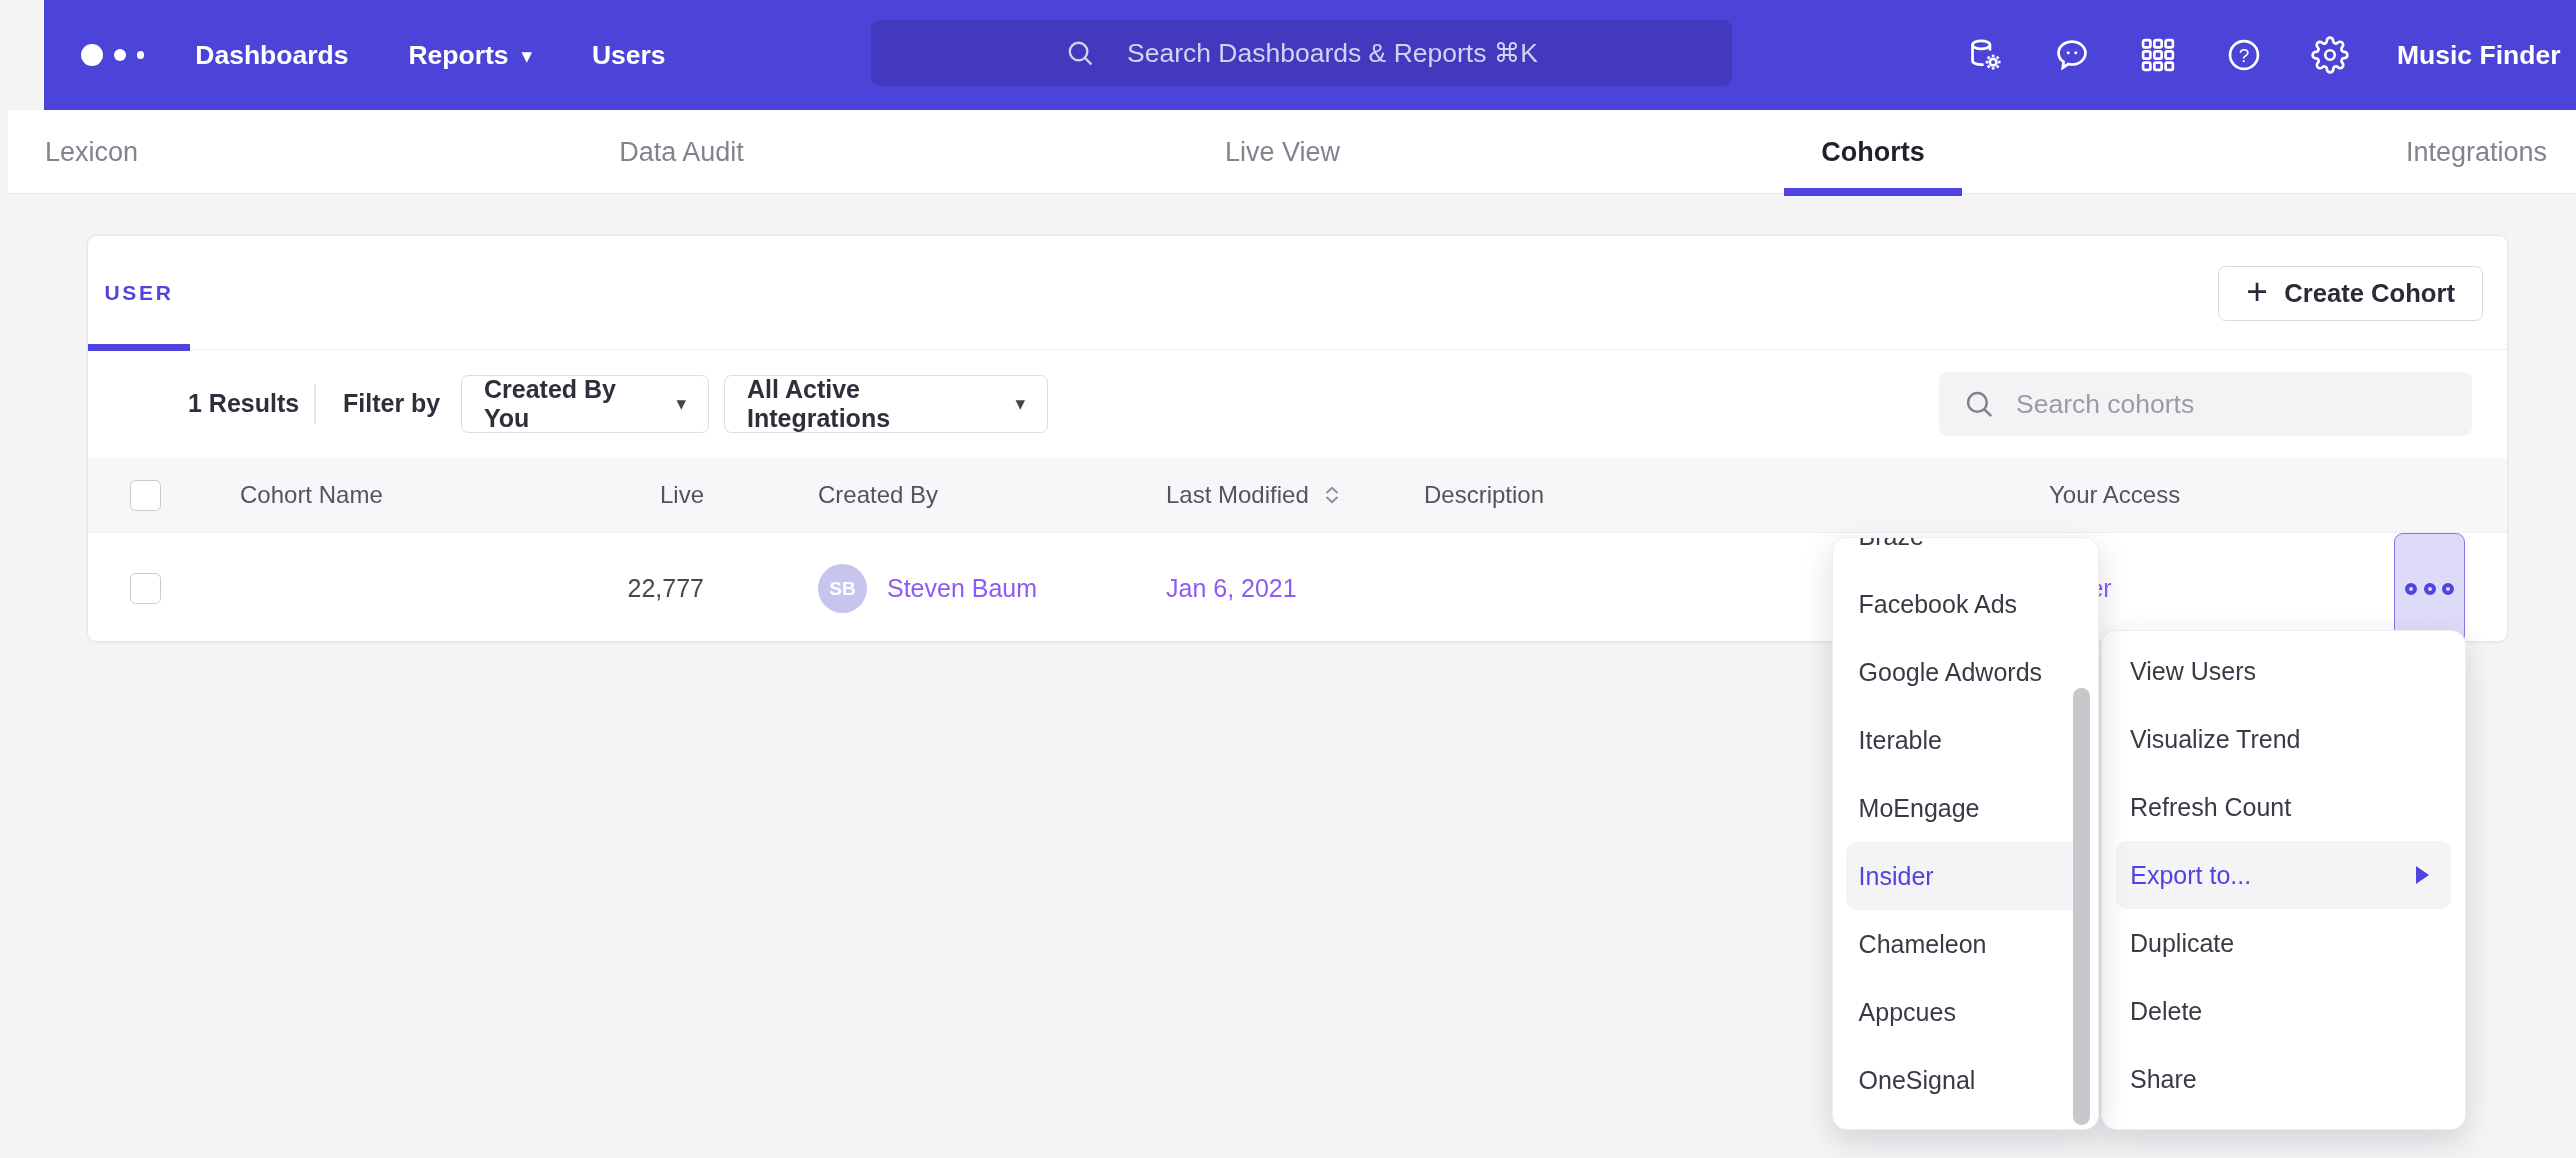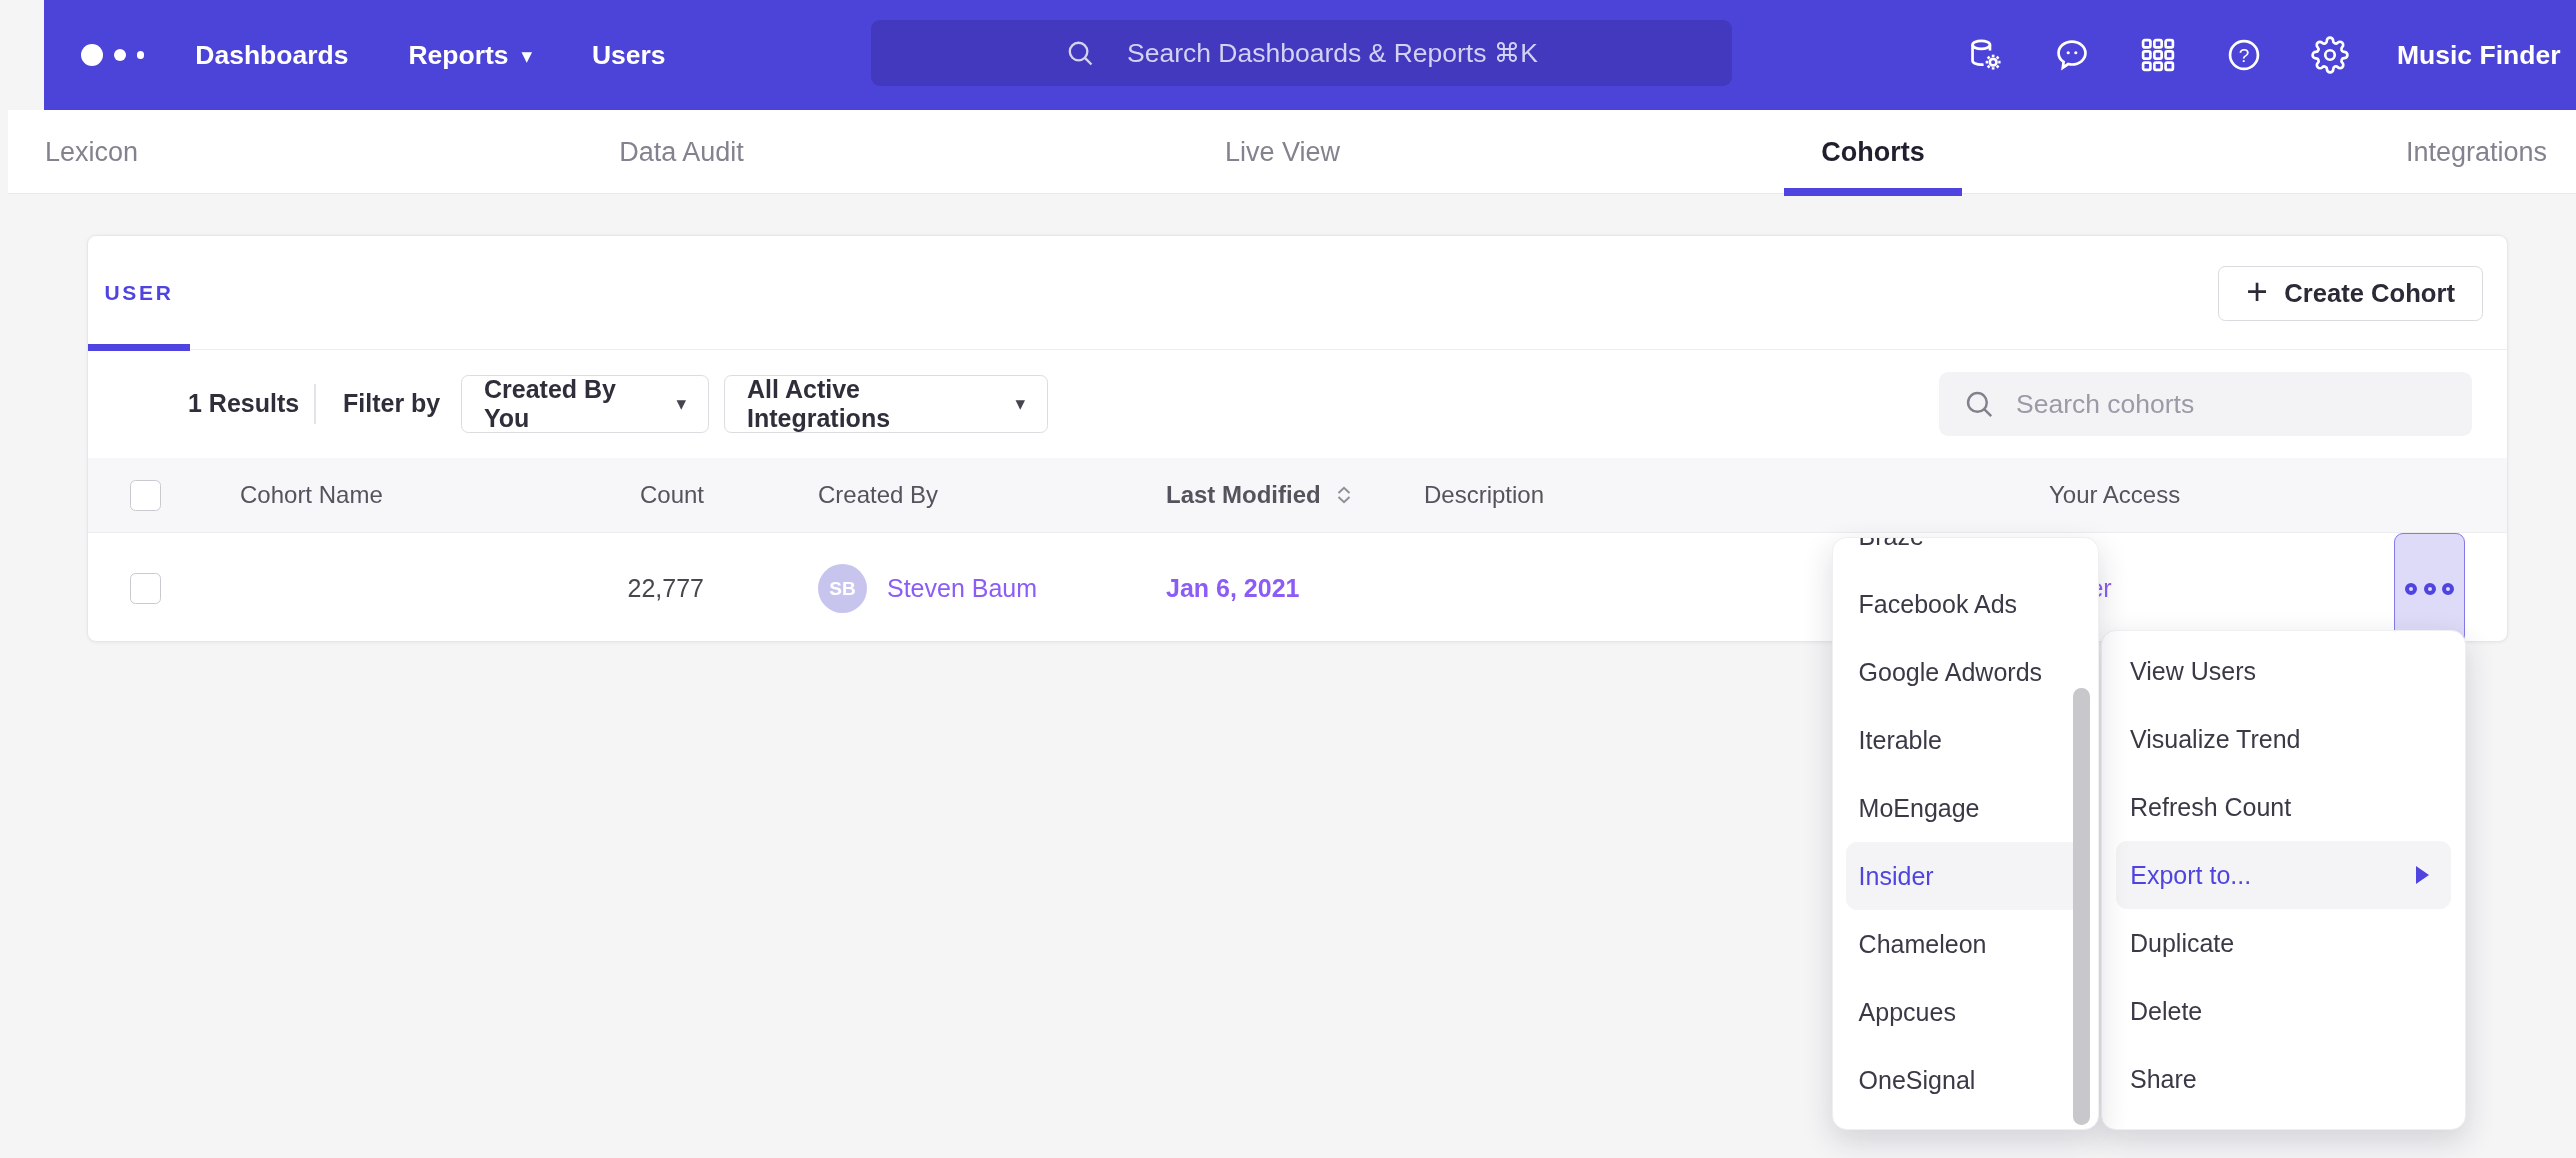--- a/index.html
+++ b/index.html
@@ -51,21 +51,21 @@
   .cohort-search { position:absolute; left:1851px; top:23px; width:533px; height:64px; background:#F3F3F5; border-radius:9px;
     display:flex; align-items:center; padding:0 24px; box-sizing:border-box; gap:18px; }
   .cohort-search input { border:none; outline:none; background:transparent; font-family:inherit; font-size:26.5px; color:#3C3B45; width:100%; }
   .cohort-search input::placeholder { color:#9B9AA6; }
   
   .thead { position:absolute; left:0; top:222px; right:0; height:74px; background:#F7F7F9; font-size:24px; color:#55545E; }
   .thead > div, .trow > div { position:absolute; top:0; height:100%; display:flex; align-items:center; }
   .trow { position:absolute; left:0; top:296px; right:0; height:111px; border-top:0.9px solid #EDEDF0; font-size:25px; }
   .cb { width:31px; height:31px; border:1.8px solid #C9C9CF; border-radius:5.5px; background:#fff; box-sizing:border-box; cursor:pointer; }
   .col-check { left:42px; } .col-name { left:152px; } .col-count { left:420px; width:196px; justify-content:flex-end; }
-  .col-created { left:730px;text-align:right; } .col-modified { left:1078px; gap:11px;font-weight:bold; } .col-desc { left:1336px; } .col-access { left:1950px; }
+  .col-created { left:730px;text-align:right; } .col-modified { left:1078px; gap:11px; } .col-desc { left:1336px; } .col-access { left:1950px; }
   .thead .col-access { left:1961px; }
   .link { color:#4F44E0; cursor:pointer; }
   .count-val { color:#48474F; }
   .avatar { width:49px; height:49px; border-radius:50%; background:#C7C5EE; color:#fff; font-size:19px; font-weight:700;
     display:flex; align-items:center; justify-content:center; margin-right:20px; }
   .muted { color:#8b5cf6; }
   .ellipsis-btn { position:absolute; left:2306px; top:26.5px; width:71px; height:58px; background:#DDDBF7;
     border:1.8px solid #837AE8; border-radius:9px; display:flex; align-items:center; justify-content:center; gap:6.4px;
     box-sizing:border-box; cursor:pointer; }
   .ring { width:12px; height:12px; border:4.6px solid #4F44E0; border-radius:50%; box-sizing:border-box; }
@@ -195,21 +195,21 @@
       </svg>
       <input type="text" placeholder="Search cohorts" style="">
     </div>
   </div>
 
   <div class="thead">
     <div class="col-check">
         <span class="cb"></span>
       </div>
     <div class="col-name">Cohort Name</div>
-    <div class="col-count">Count</div>
+    <div class="col-count">Live</div>
     <div class="col-created">Created By</div>
     <div class="col-modified">
       <span>Last Modified</span>
       <svg style="width:24px;height:24px" viewBox="0 0 24 24" fill="none" stroke="#8F8F99" stroke-width="2">
         <path d="M6.5 10 L12 4.8 L17.5 10"></path>
           <path d="M6.5 14 L12 19.2 L17.5 14"></path>
       </svg>
     </div>
     <div class="col-desc">Description</div>
     <div class="col-access">Your Access</div>

